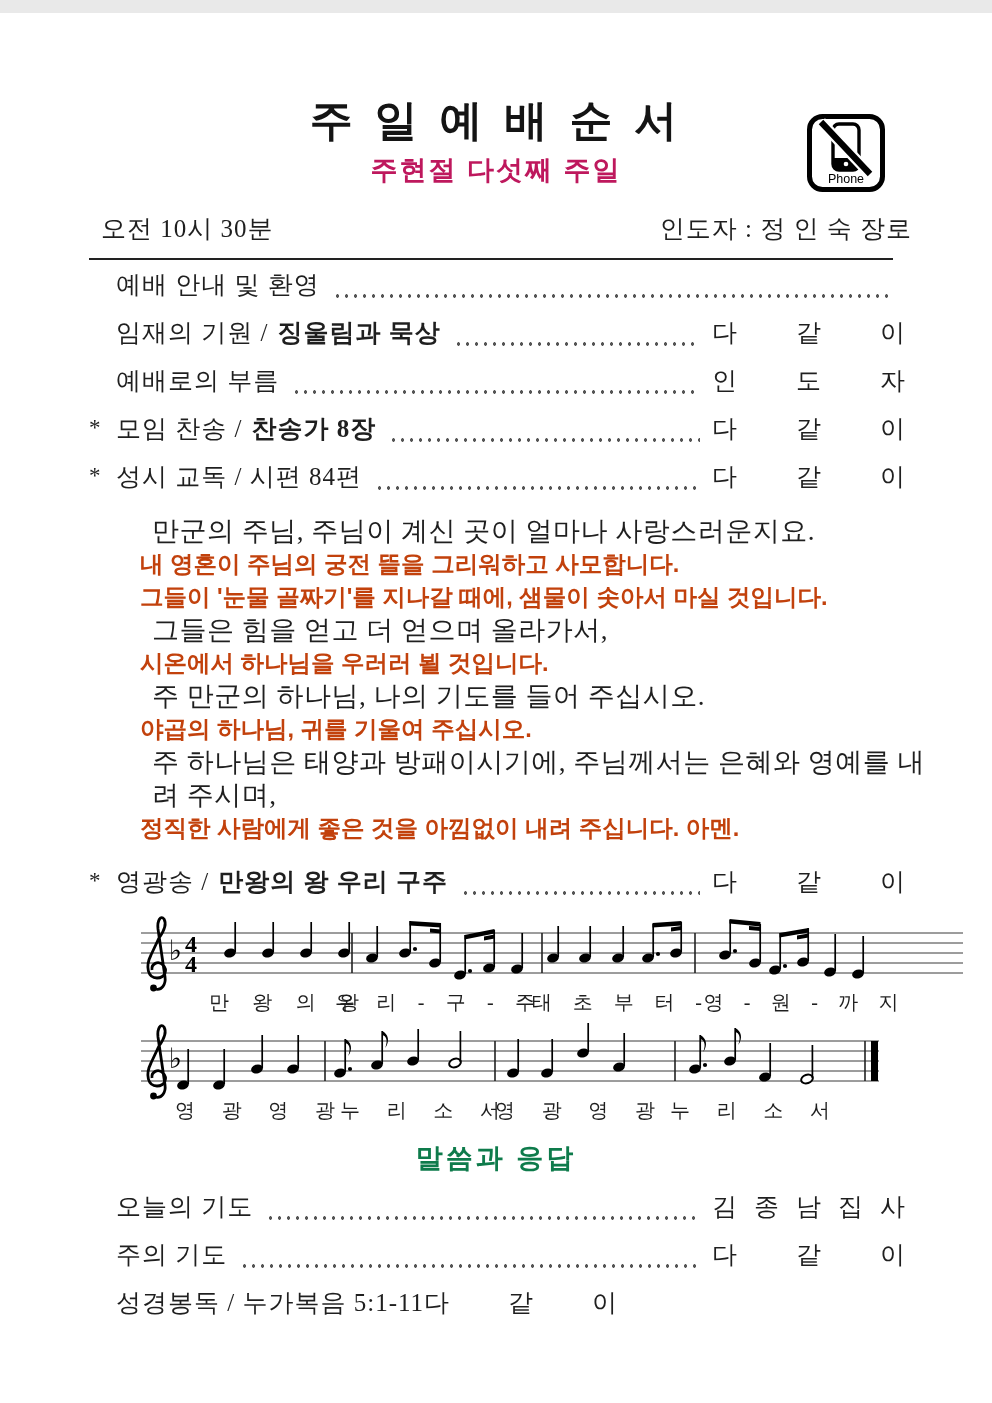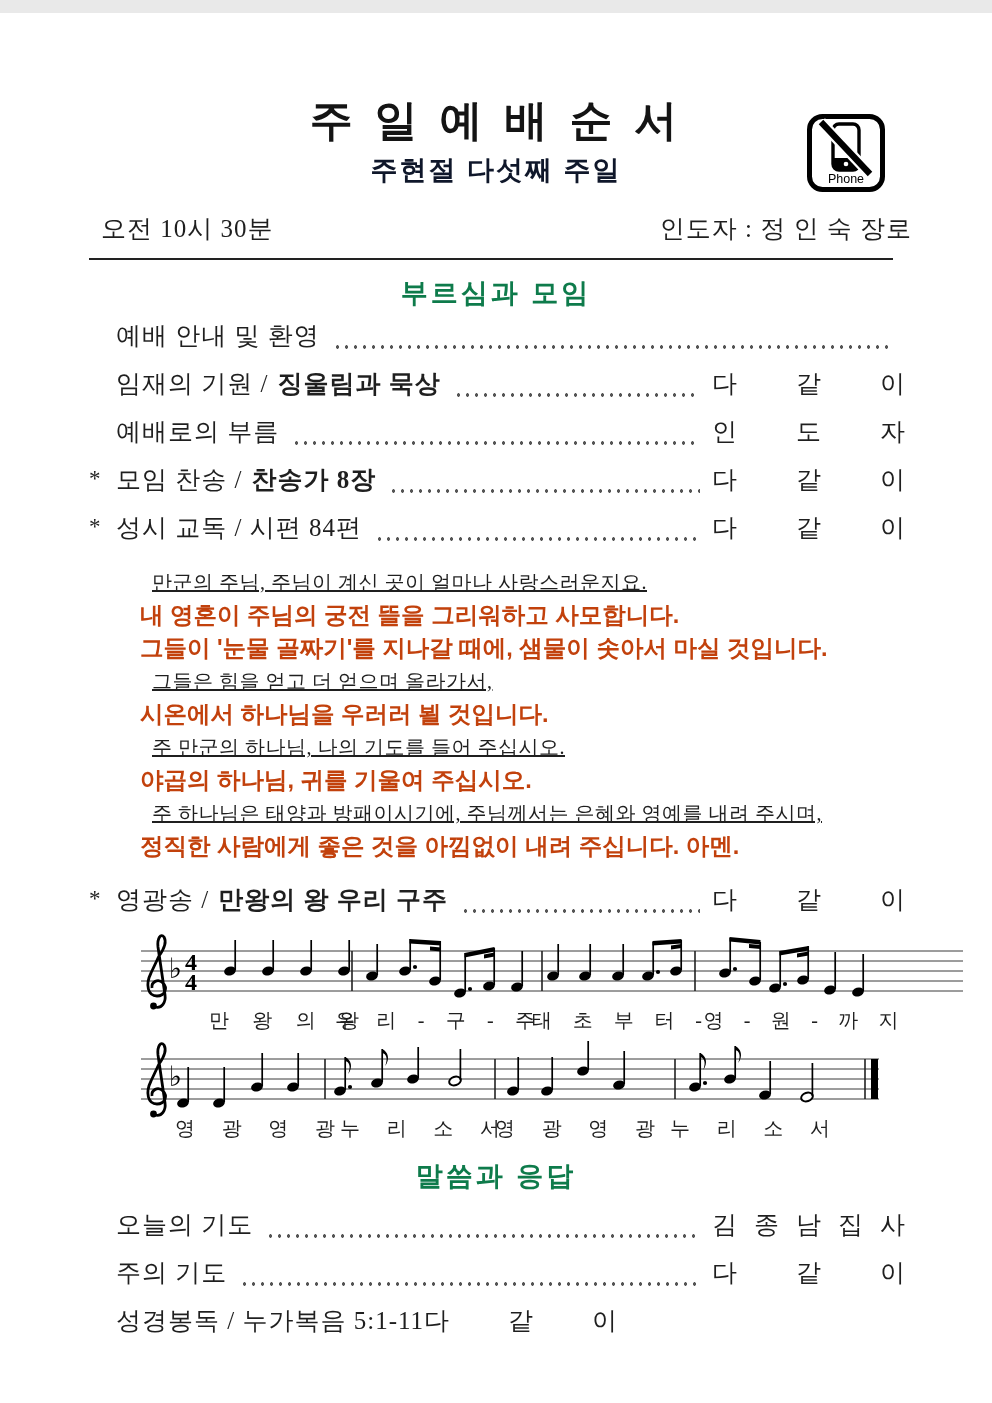--- a/index.html
+++ b/index.html
@@ -9,21 +9,21 @@
     font-family:"Liberation Serif","DejaVu Serif",serif; color:#1f1f1f;
   }
   .title{
     margin-top:84px; text-align:center;
     font-family:"Liberation Sans","DejaVu Sans",sans-serif;
     font-weight:600; font-size:43px; line-height:1.1; letter-spacing:5px; color:#141414;
   }
   .subtitle{
     margin-top:8px; text-align:center;
     font-family:"Liberation Sans","DejaVu Sans",sans-serif;
-    font-weight:700; font-size:27px; letter-spacing:2px; color:#0f172a;
+    font-weight:700; font-size:27px; letter-spacing:2px; color:#be185d;
   }
   .phone-badge{position:absolute; top:100px; right:106px; width:80px; height:80px;}
   .info-row{
     display:flex; justify-content:space-between; align-items:baseline;
     margin:24px 80px 0 101px; font-size:25px; letter-spacing:1px;gap:16px;
   }
   .divider{border:none; border-top:2px solid #222; margin:13px 99px 0 89px;}
   .sec-title{
     margin-top:15px; text-align:center;
     font-family:"Liberation Sans","DejaVu Sans",sans-serif;
@@ -41,21 +41,21 @@
   .sub:empty{display:none; margin:0;}
   .leader{
     flex:1 1 auto; height:6px; margin:0 12px 9px 13px; align-self:flex-end;
     background-image:radial-gradient(circle,#555 1.6px,transparent 1.9px);
     background-size:9px 6px; background-repeat:repeat-x; background-position:0 50%;
   }
   .right{
     flex:0 0 auto; width:193px; text-align:justify; text-align-last:justify;
   }
   .psalm{margin:15px 60px 0 152px;}
-  .pl{font-size:20px; line-height:33px; letter-spacing:0.5px;text-decoration:underline;}
+  .pl{font-size:27px; line-height:33px; letter-spacing:0.5px;}
   .pb{
     font-family:"Liberation Sans","DejaVu Sans",sans-serif;
     font-weight:700; font-size:23.5px; line-height:33px; margin-left:-12px; color:#c2410c;
   }
   .gloria{margin-top:12px;}
   .music{margin:4px 0 0 135px;}
   .staff{display:block; width:830px; height:108px;}
   .staff line.sl{stroke:#3a3a3a; stroke-width:1;}
   .staff line.bar{stroke:#222; stroke-width:1.6;}
   .staff line.stem{stroke:#000; stroke-width:1.7;}
@@ -82,21 +82,20 @@
     <text x="40" y="70" text-anchor="middle" font-family="Liberation Sans, sans-serif" font-size="12.5" fill="#000">Phone</text>
   </svg>
 
   <div class="info-row">
     <span>오전 10시 30분</span>
     <span>인도자 : 정 인 숙 장로</span>
   </div>
 
   <hr class="divider">
 
-  <div class="sec-title">부르심과 모임</div>
 
   <div class="row">
     <span class="marker"></span>
     <span class="label">예배 안내 및 환영</span>
 
     <span class="leader"></span>
   </div>
   <div class="row">
     <span class="marker"></span>
     <span class="label">임재의 기원 /</span>

